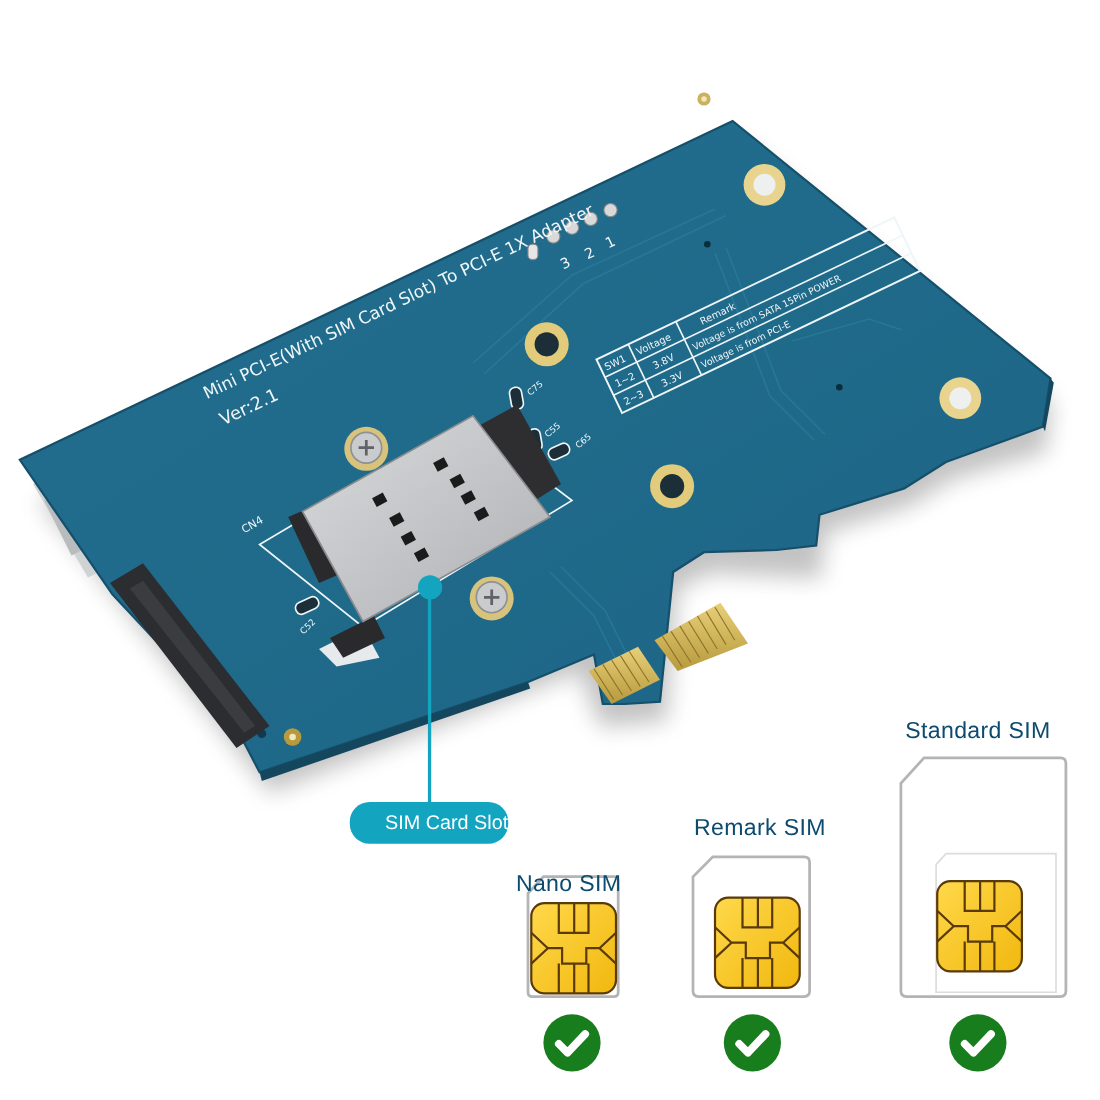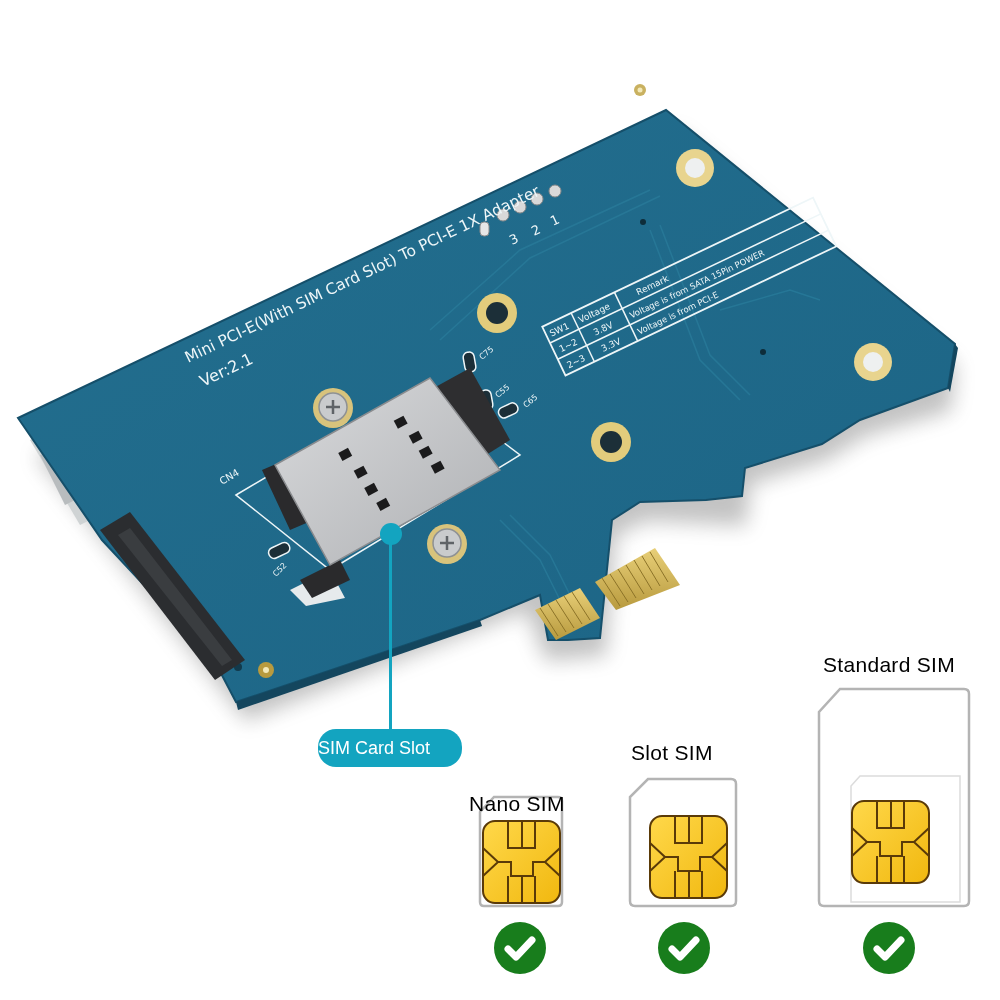--- a/index.html
+++ b/index.html
@@ -1,20 +1,20 @@
 <!DOCTYPE html>
 <html><head>
   <meta charset="utf-8">
   <style>
     html, body { margin:0; padding:0; background:#ffffff; }
     body { width:1000px; height:1000px; position:relative; overflow:hidden; font-family:"Liberation Sans", sans-serif; }
     #scene { position:absolute; left:0; top:0; width:1000px; height:1000px; }
     .pcb-text { font-family:"DejaVu Sans", sans-serif; fill:#eef6f8; }
-    .label-teal { position:absolute; color:#000000; font-family:"Liberation Sans", sans-serif; font-size:21px; letter-spacing:0.3px; white-space:nowrap; }
-    .callout { position:absolute; left:318px; top:729px; width:144px; height:38px; background:#13a4c0; border-radius:18px; color:#ffffff; font-size:18px; line-height:38px; text-align:left; font-family:"Liberation Sans", sans-serif; }
+    .label-teal { position:absolute; color:#0c4a6e; font-family:"Liberation Sans", sans-serif; font-size:21px; letter-spacing:0.3px; white-space:nowrap; }
+    .callout { position:absolute; left:318px; top:729px; width:144px; height:38px; background:#13a4c0; border-radius:18px; color:#ffffff; font-size:18px; line-height:38px; text-align:right; font-family:"Liberation Sans", sans-serif; }
     .callout-line { position:absolute; left:389px; top:534px; width:3px; height:196px; background:#13a4c0; }
     .callout-dot { position:absolute; left:380px; top:523px; width:22px; height:22px; border-radius:50%; background:#13a4c0; }
     .check { position:absolute; width:52px; height:52px; border-radius:50%; background:#187d1c; }
     .check svg { position:absolute; left:0; top:0; }
   </style>
 </head>
 <body>
 
 <svg id="scene" viewBox="0 0 1000 1000" xmlns="http://www.w3.org/2000/svg">
   <defs>
@@ -240,21 +240,21 @@
       <path d="M877,801 V828 H904 V801 M891,801 V828 M852,828 L867,842 L852,856 M929,828 L914,842 L929,856 M867,842 H880 V856 H902 V842 H914 M877,883 V856 M891,883 V856 M904,883 V856" stroke="#5a3a08" stroke-width="2" fill="none"></path>
     </g>
   </g>
 </svg>
 
 <div class="callout-dot"></div>
 <div class="callout-line"></div>
 <div class="callout">SIM Card Slot</div>
 
 <div class="label-teal" style="left:469px; top:760px;margin-top:32px;">Nano SIM</div>
-<div class="label-teal" style="left:631px; top:741px;">Slot SIM</div>
+<div class="label-teal" style="left:631px; top:741px;">Remark SIM</div>
 <div class="label-teal" style="left:823px; top:653px;">Standard SIM</div>
 
 <div class="check" style="left:494px; top:922px;">
   <svg width="52" height="52" viewBox="0 0 52 52">
       <path d="M14,27 L22,35 L38,18" stroke="#ffffff" stroke-width="7" fill="none" stroke-linecap="round" stroke-linejoin="round"></path>
     </svg>
 </div>
 <div class="check" style="left:658px; top:922px;">
   <svg width="52" height="52" viewBox="0 0 52 52">
       <path d="M14,27 L22,35 L38,18" stroke="#ffffff" stroke-width="7" fill="none" stroke-linecap="round" stroke-linejoin="round"></path>

